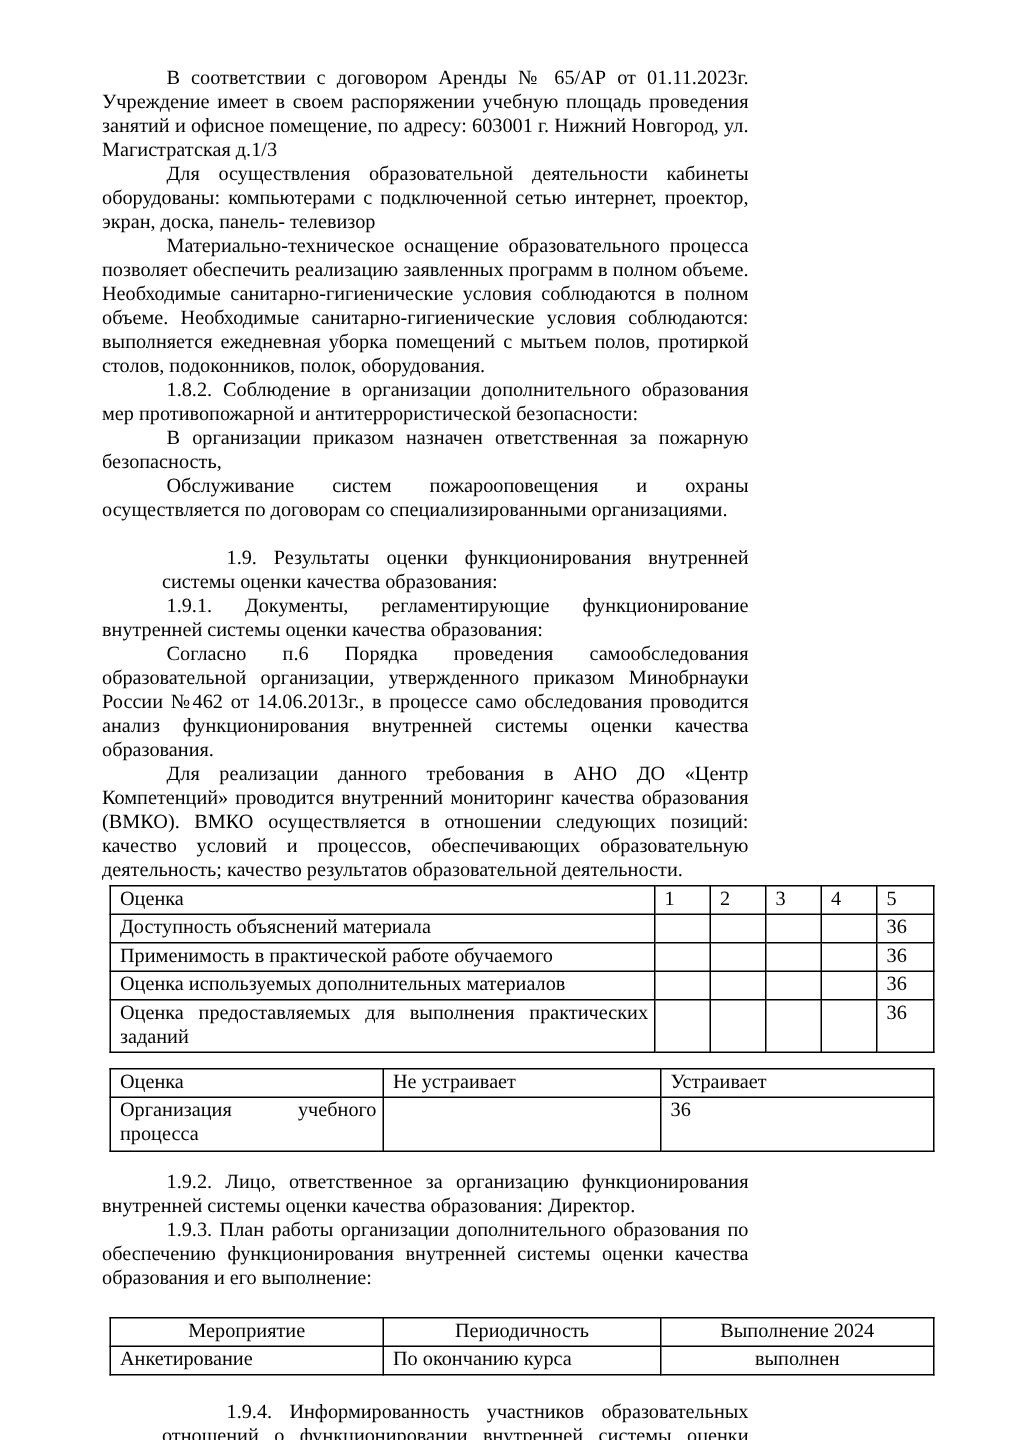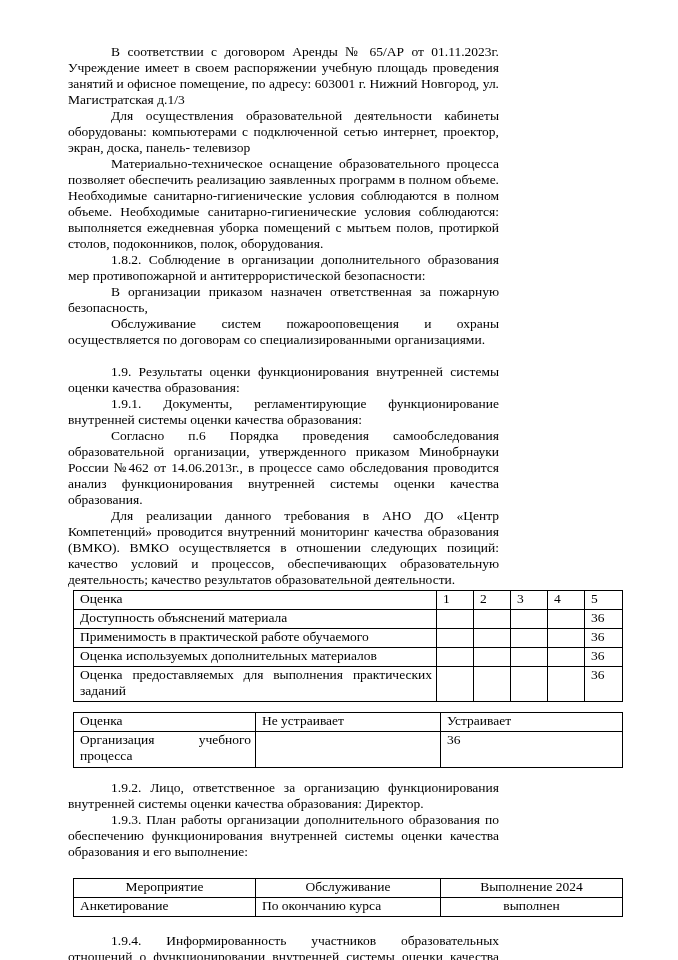--- a/index.html
+++ b/index.html
@@ -14,21 +14,21 @@
     width: 552px; height: 960px;
     padding: 44px 53px 20px 68px;
     background: #ffffff;
   }
   p.para {
     font-size: 13.5px;
     line-height: 16px;
     text-align: justify;
     text-indent: 43px;
   }
-  .gap-before { margin-top: 16px; }
+  .gap-before { margin-top: 16px; margin-left: 40px; }
   .after-table { margin-top: 12px; }
 
   table {
     border-collapse: collapse;
     table-layout: fixed;
     width: 549px;
     margin-left: 5px;
     font-size: 13.5px;
     line-height: 16px;
   }
@@ -146,21 +146,21 @@
 
   <table class="t3">
     <colgroup>
         <col class="c-a">
         <col class="c-b">
         <col class="c-c">
       </colgroup>
     <tbody>
       <tr>
         <td class="center">Мероприятие</td>
-        <td class="center">Обслуживание</td>
+        <td class="center">Периодичность</td>
         <td class="center">Выполнение 2024</td>
       </tr>
       <tr>
         <td>Анкетирование</td>
         <td>По окончанию курса</td>
         <td class="center">выполнен</td>
       </tr>
     </tbody>
   </table>
 

